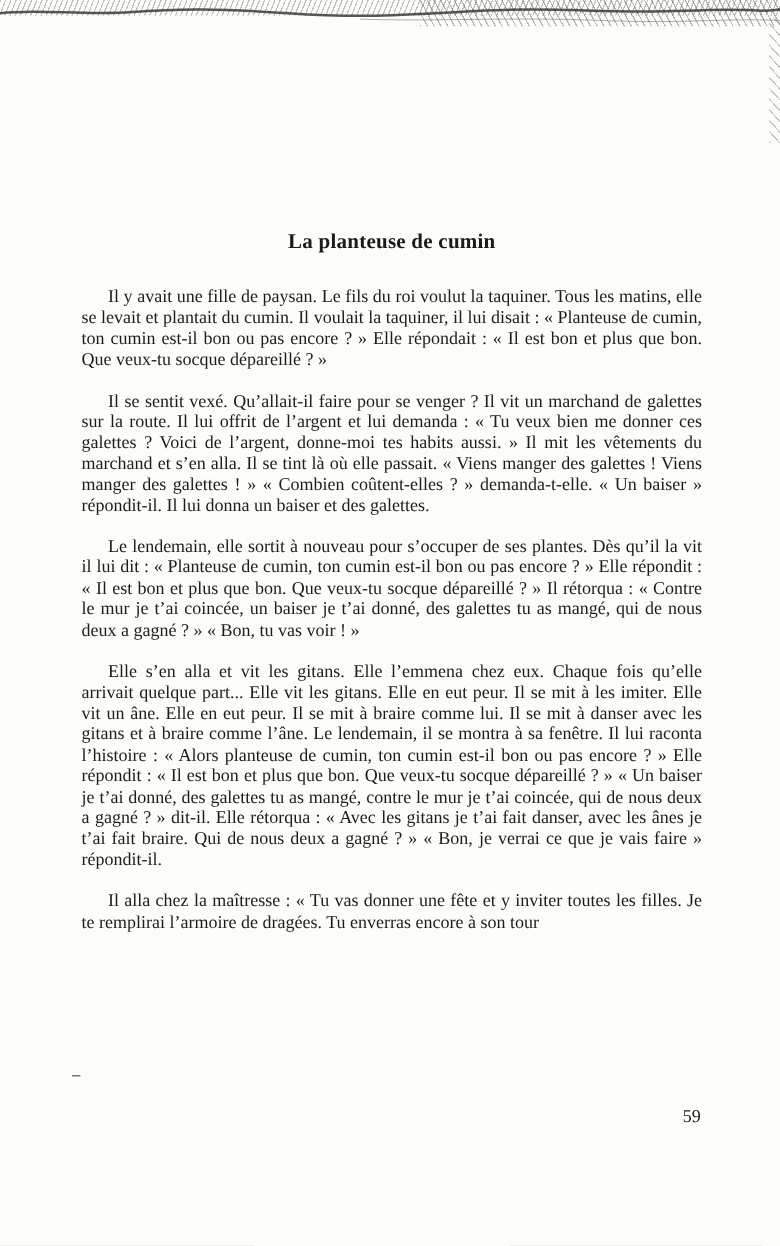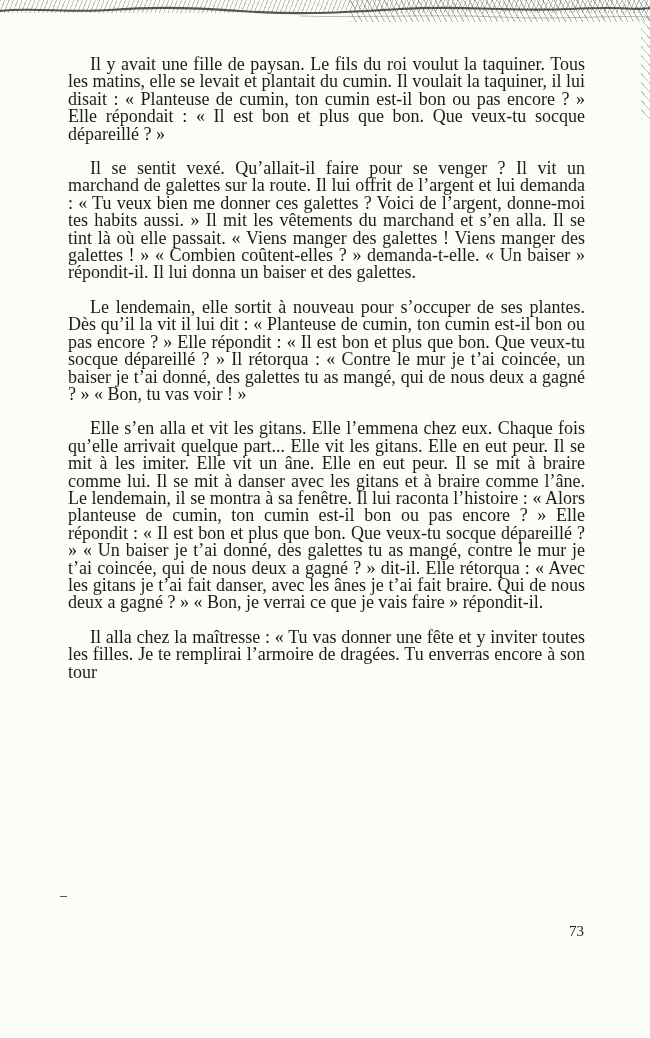--- a/index.html
+++ b/index.html
@@ -60,22 +60,22 @@
     width: 517px;
   }
   .title {
     margin: 191px 0 0 0;
     text-align: center;
     font-size: 17.5px;
     font-weight: bold;
     letter-spacing: 0.2px;
   }
   .body-text {
-    margin-top: 56px;
-    font-size: 18px;
+    margin-top: 28px;
+    font-size: 15px;
     line-height: 17.4px;
     text-align: justify;
   }
   .body-text p {
     margin: 0 0 17px 0;
     text-indent: 22px;
   }
   .stray-mark {
     position: absolute;
     left: 60px;
@@ -98,26 +98,27 @@
 
   <div class="scan-top-hatch"></div>
   <div class="scan-top-hatch2"></div>
   <svg class="scan-squiggle" width="650" height="26">
     <path d="M0,11 C 30,7 70,13 110,10 S 180,7 240,11 S 330,13 400,9 S 500,12 570,9 S 630,11 650,8" stroke="#3a3a3a" stroke-width="2.1" fill="none" opacity="0.85"></path>
     <path d="M300,16 C 360,18 430,14 500,17 S 600,15 650,17" stroke="#5a5a5a" stroke-width="0.8" fill="none" opacity="0.5"></path>
   </svg>
   <div class="scan-right-hatch"></div>
 
   <div class="content">
+    <h1 class="title">La planteuse de cumin</h1>
 
     <div class="body-text">
       <p>Il y avait une fille de paysan. Le fils du roi voulut la taquiner. Tous les matins, elle se levait et plantait du cumin. Il voulait la taquiner, il lui disait : « Planteuse de cumin, ton cumin est-il bon ou pas encore ? » Elle répondait : « Il est bon et plus que bon. Que veux-tu socque dépareillé ? »</p>
       <p>Il se sentit vexé. Qu’allait-il faire pour se venger ? Il vit un marchand de galettes sur la route. Il lui offrit de l’argent et lui demanda : « Tu veux bien me donner ces galettes ? Voici de l’argent, donne-moi tes habits aussi. » Il mit les vêtements du marchand et s’en alla. Il se tint là où elle passait. « Viens manger des galettes ! Viens manger des galettes ! » « Combien coûtent-elles ? » demanda-t-elle. « Un baiser » répondit-il. Il lui donna un baiser et des galettes.</p>
       <p>Le lendemain, elle sortit à nouveau pour s’occuper de ses plantes. Dès qu’il la vit il lui dit : « Planteuse de cumin, ton cumin est-il bon ou pas encore ? » Elle répondit : « Il est bon et plus que bon. Que veux-tu socque dépareillé ? » Il rétorqua : « Contre le mur je t’ai coincée, un baiser je t’ai donné, des galettes tu as mangé, qui de nous deux a gagné ? » « Bon, tu vas voir ! »</p>
       <p>Elle s’en alla et vit les gitans. Elle l’emmena chez eux. Chaque fois qu’elle arrivait quelque part... Elle vit les gitans. Elle en eut peur. Il se mit à les imiter. Elle vit un âne. Elle en eut peur. Il se mit à braire comme lui. Il se mit à danser avec les gitans et à braire comme l’âne. Le lendemain, il se montra à sa fenêtre. Il lui raconta l’histoire : « Alors planteuse de cumin, ton cumin est-il bon ou pas encore ? » Elle répondit : « Il est bon et plus que bon. Que veux-tu socque dépareillé ? » « Un baiser je t’ai donné, des galettes tu as mangé, contre le mur je t’ai coincée, qui de nous deux a gagné ? » dit-il. Elle rétorqua : « Avec les gitans je t’ai fait danser, avec les ânes je t’ai fait braire. Qui de nous deux a gagné ? » « Bon, je verrai ce que je vais faire » répondit-il.</p>
       <p>Il alla chez la maîtresse : « Tu vas donner une fête et y inviter toutes les filles. Je te remplirai l’armoire de dragées. Tu enverras encore à son tour</p>
     </div>
   </div>
 
   <div class="stray-mark"></div>
 
-  <div class="page-number">73</div>
+  <div class="page-number">59</div>
 </div>
 
 </body></html>

